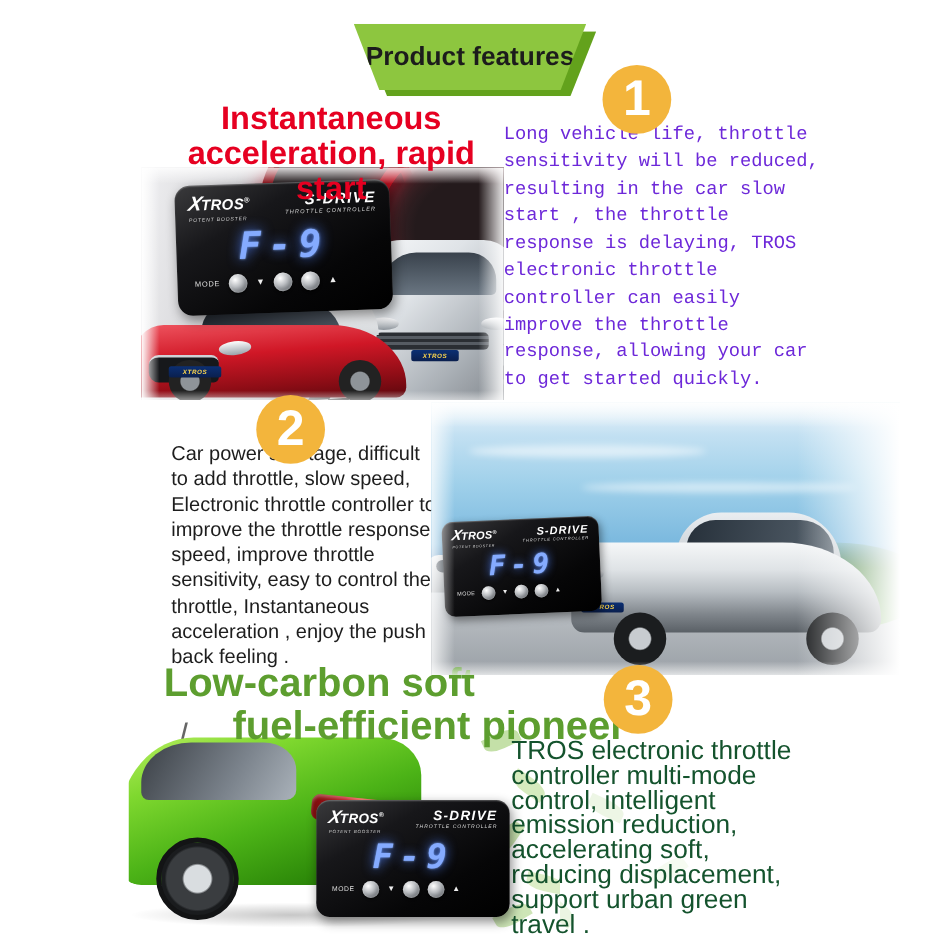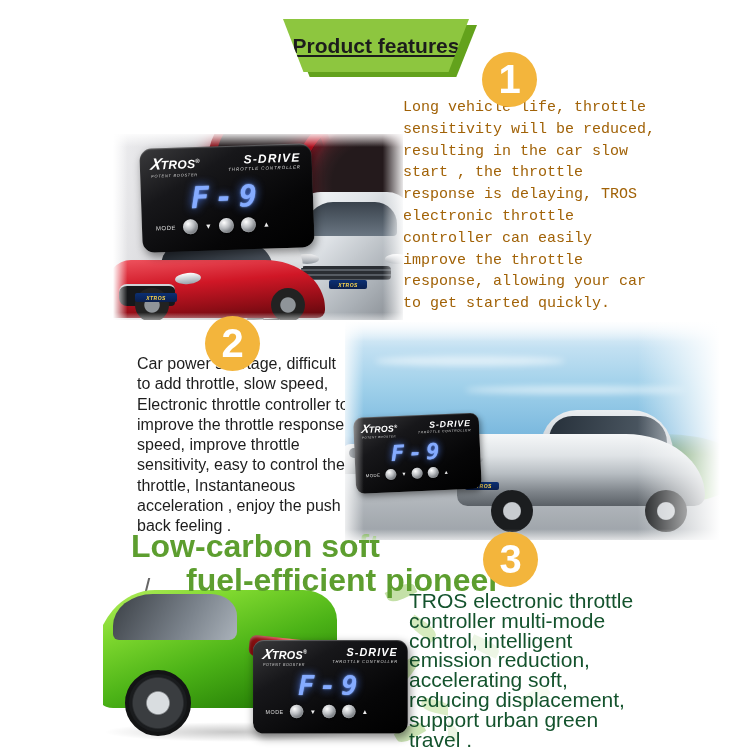--- a/index.html
+++ b/index.html
@@ -4,39 +4,39 @@
 <style>
   html,body{margin:0;padding:0;background:#fff;}
   .page{position:relative;width:750px;height:750px;background:#fff;overflow:hidden;
         font-family:"Liberation Sans",sans-serif;}
 
   
   .banner-shadow{position:absolute;left:289px;top:25px;width:188px;height:52px;background:#63a21c;
         clip-path:polygon(0 0,100% 0,89% 100%,11% 100%);z-index:4;}
   .banner{position:absolute;left:283px;top:19px;width:186px;height:53px;background:#8dc63f;
         clip-path:polygon(0 0,100% 0,89% 100%,11% 100%);display:flex;align-items:center;justify-content:center;
-        font-size:21px;font-weight:600;color:#1c1c1c;z-index:5;text-decoration:underline;}
+        font-size:21px;font-weight:600;color:#1c1c1c;z-index:5;}
 
   
   .num{position:absolute;width:55px;height:55px;border-radius:50%;background:#f3b53c;color:#fff;
         display:flex;align-items:center;justify-content:center;font-size:40px;font-weight:bold;z-index:6;}
   .n1{left:482px;top:52px;} .n2{left:205px;top:316px;} .n3{left:483px;top:532px;}
 
   
   .h-red{color:#e60021;font-weight:bold;white-space:pre-line;text-align:center;}
   .h1{position:absolute;left:120px;top:80px;width:290px;font-size:26px;line-height:28px;z-index:6;}
   .h2{position:absolute;left:10px;top:5px;width:205px;font-size:27px;line-height:32px;z-index:6;
       text-shadow:0 0 6px #fff,1px 1px 2px rgba(255,255,255,.9);}
   .h3-line{position:absolute;color:#5d9e2f;font-weight:bold;font-size:32px;z-index:4;white-space:nowrap;}
   .h3-l1{left:131px;top:528px;} .h3-l2{left:186px;top:562px;}
 
   
   .para{position:absolute;white-space:pre-line;}
   .p1{left:403px;top:97px;width:262px;font-family:"Liberation Mono",monospace;font-size:15px;
-      line-height:21.8px;color:#a16207;}
+      line-height:21.8px;color:#6d28d9;}
   .p2{left:137px;top:354px;width:262px;font-size:16px;line-height:20.3px;color:#1d1d1d;}
   .p3{left:409px;top:591px;width:262px;font-size:21px;line-height:19.8px;color:#14532d;z-index:2;}
 
   
   .photo{position:absolute;overflow:hidden;}
   .photo1{left:113px;top:134px;width:290px;height:186px;
       background:linear-gradient(100deg,#f0f0f2 0%,#d6d6d9 22%,#b9babe 45%,#77777b 72%,#46464a 100%);}
   .photo1::after{content:"";position:absolute;inset:0;z-index:5;pointer-events:none;background:
       linear-gradient(to right,#fff,rgba(255,255,255,0) 5%),
       linear-gradient(to left,rgba(255,255,255,.9),rgba(255,255,255,0) 7%),
@@ -171,20 +171,22 @@
 </style>
 </head>
 <body>
 
 <div class="page">
 
   <div class="banner-shadow"></div>
   <div class="banner">Product features</div>
 
   <div class="num n1">1</div>
+  <div class="h-red h1">Instantaneous
+acceleration, rapid start</div>
   <div class="para p1">Long vehicle life, throttle
 sensitivity will be reduced,
 resulting in the car slow
 start , the throttle
 response is delaying, TROS
 electronic throttle
 controller can easily
 improve the throttle
 response, allowing your car
 to get started quickly.</div>

